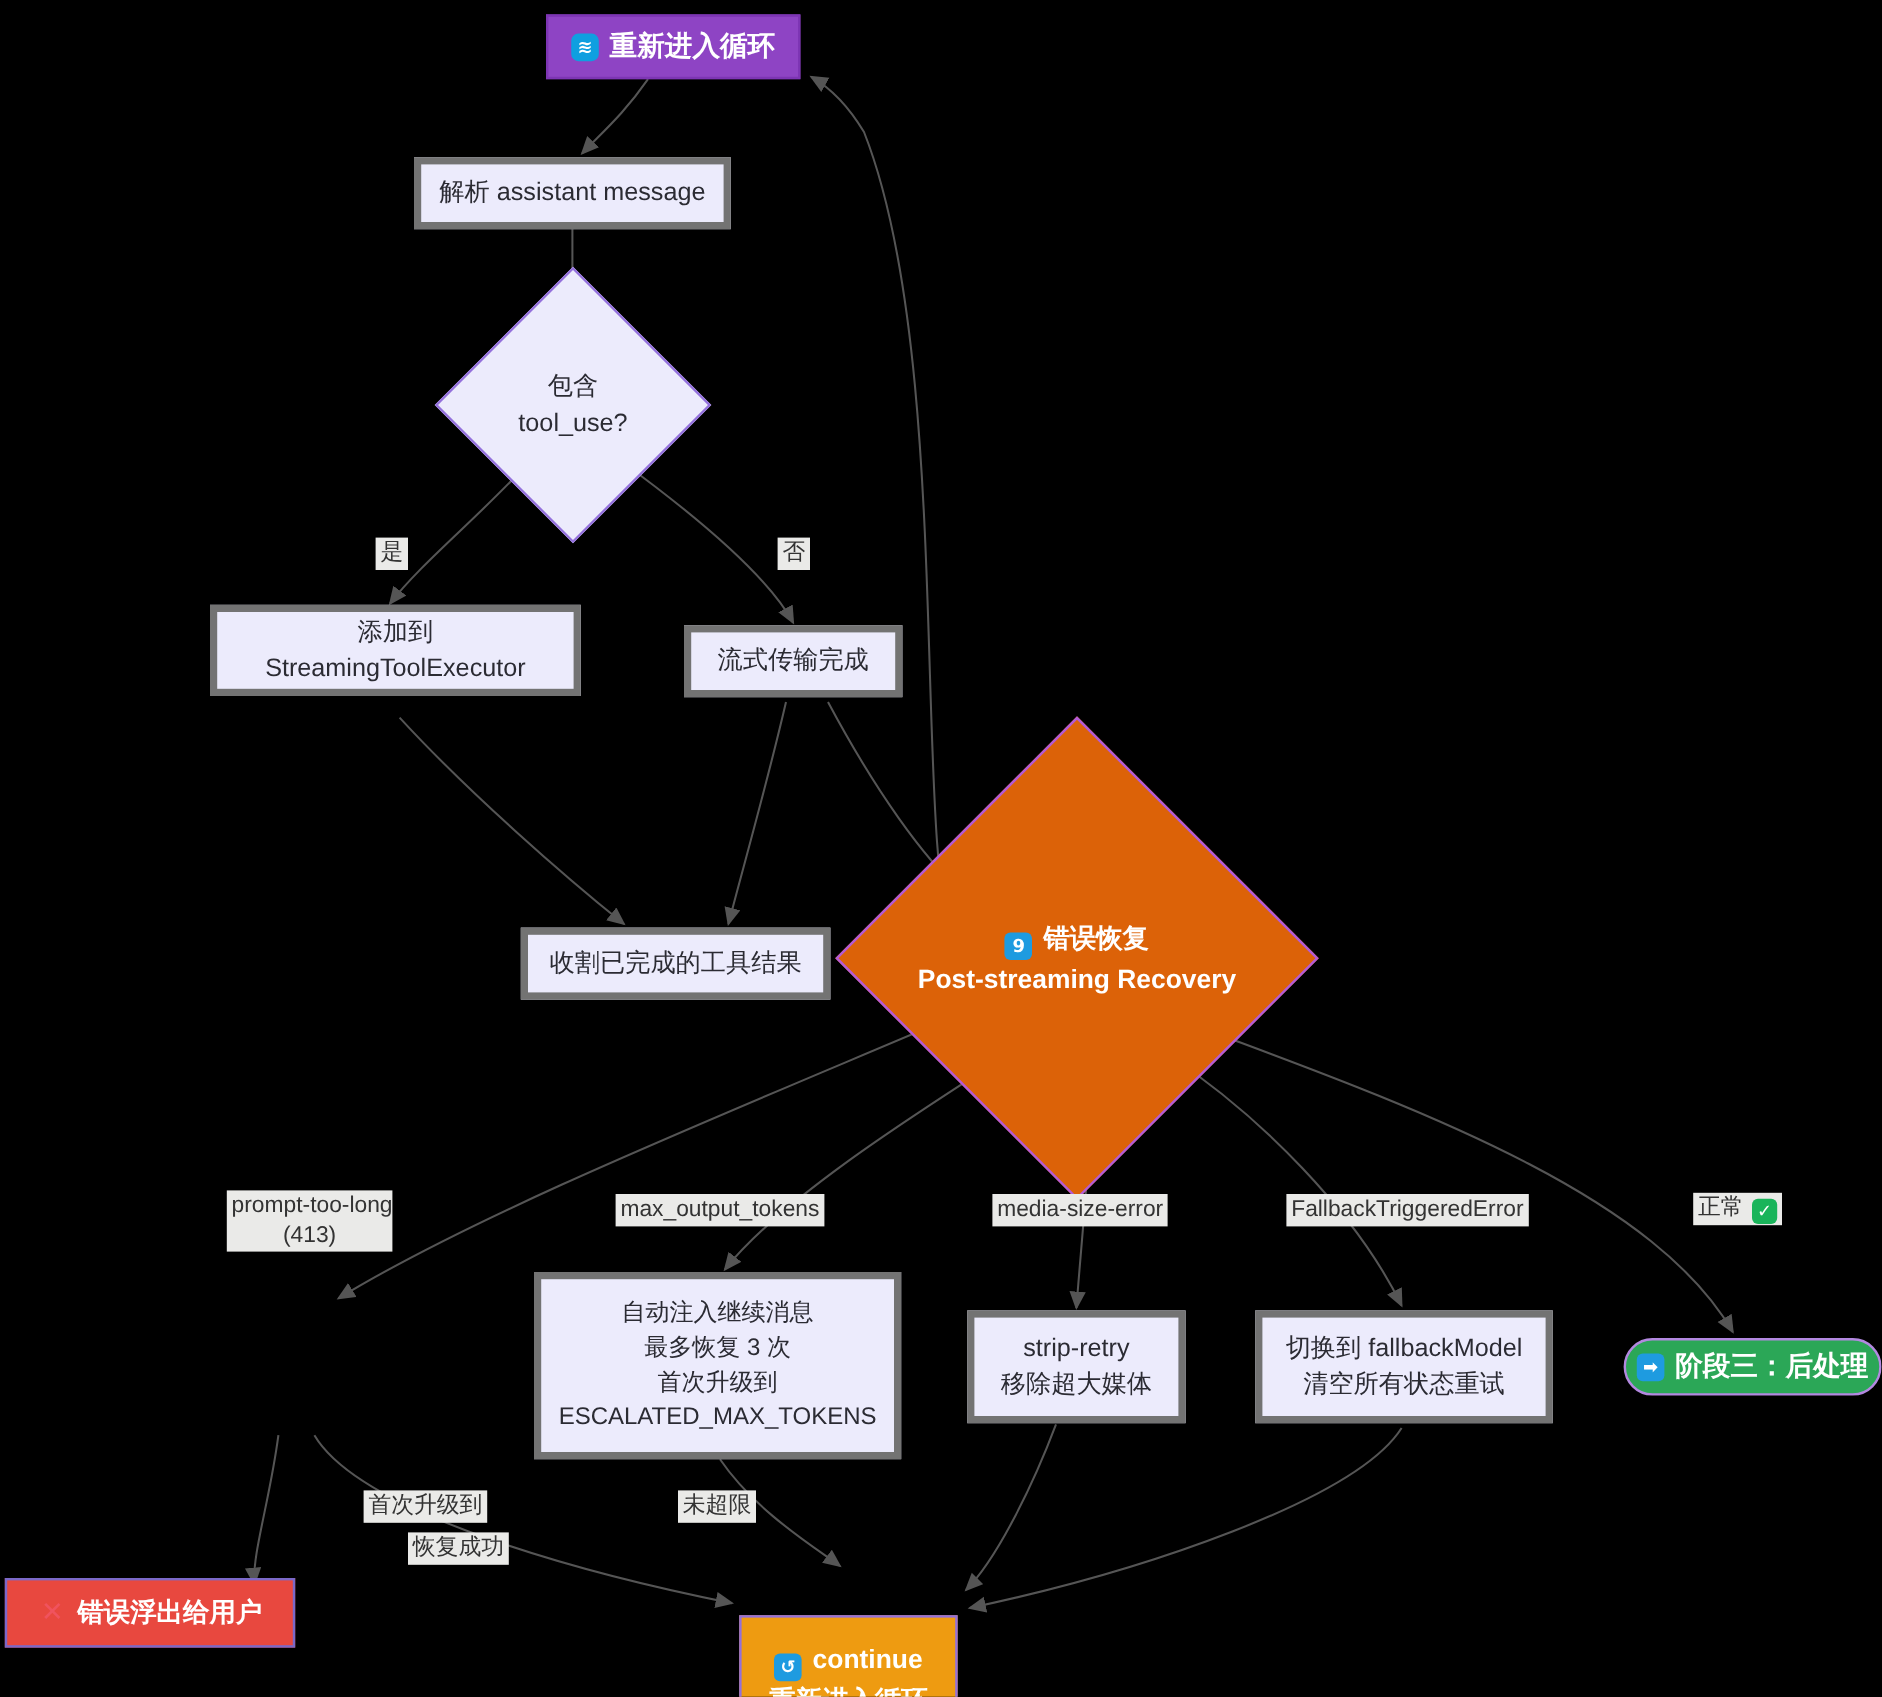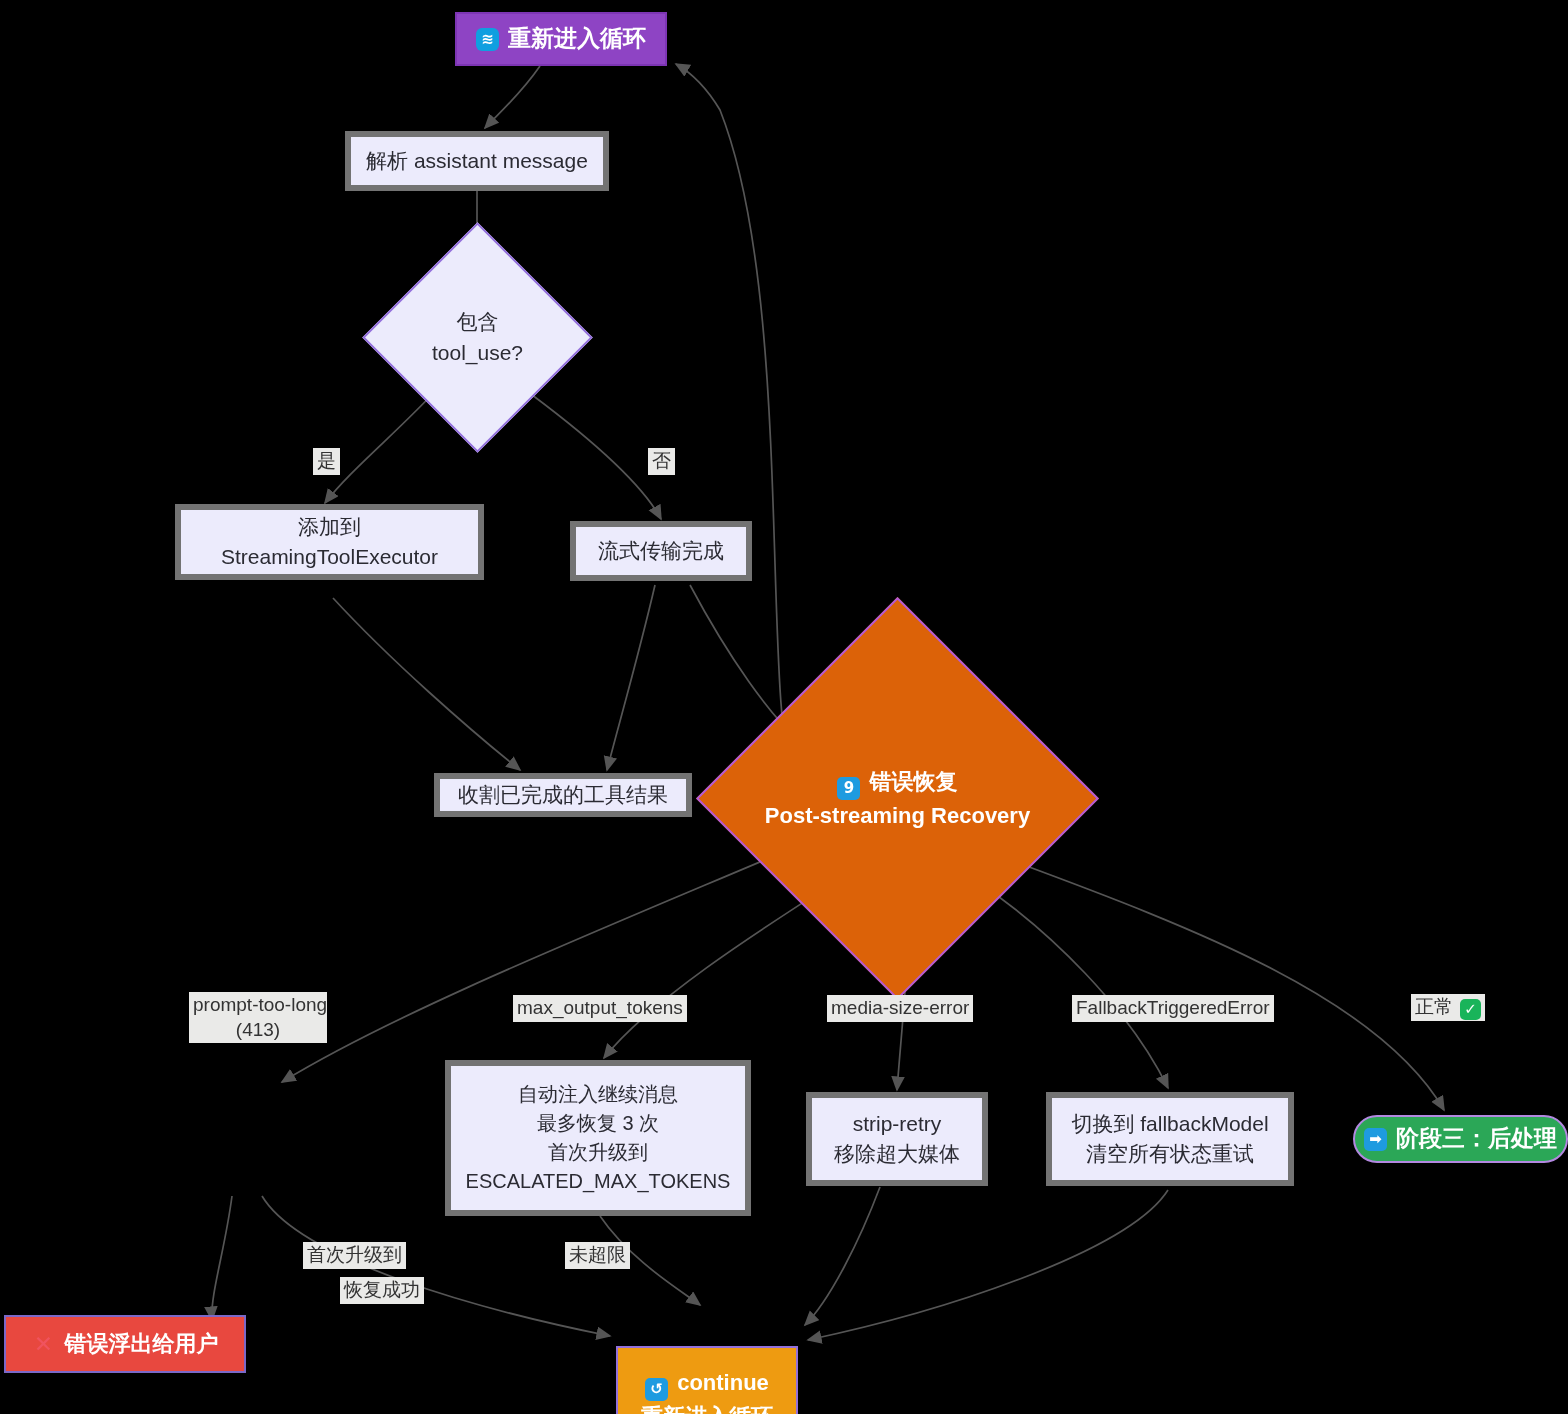--- a/index.html
+++ b/index.html
@@ -166,21 +166,21 @@
     <span>
       <span>添加到</span><br>
       <span>StreamingToolExecutor</span>
     </span>
   </div>
 
   <div class="node n-rect" style="left:570px; top:521px; width:182px; height:60px;">
     <span>流式传输完成</span>
   </div>
 
-  <div class="node n-rect" style="left:434px; top:773px; width:258px; height:44px;">
+  <div class="node n-rect" style="left:434px; top:773px; width:258px; height:60px;">
     <span>收割已完成的工具结果</span>
   </div>
 
   <div class="node n-diamond n-diamond-orange" style="left:755px; top:656px; width:285px; height:285px;">
     <span class="dia"></span>
     <span class="dlabel">
       <span class="chip chip-nine">9</span><span>错误恢复</span><br>
       <span>Post-streaming Recovery</span>
     </span>
   </div>

